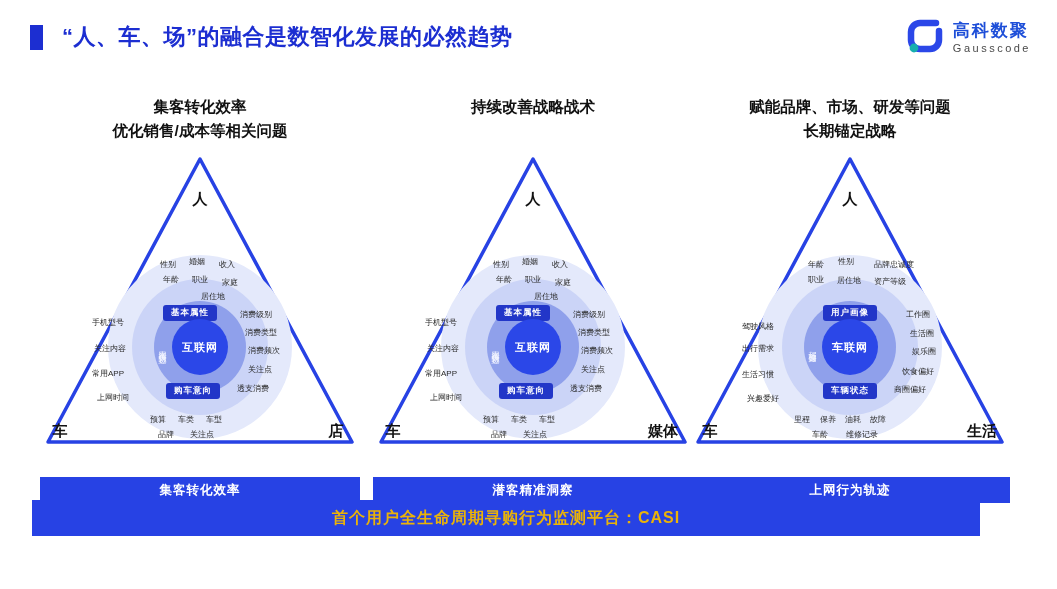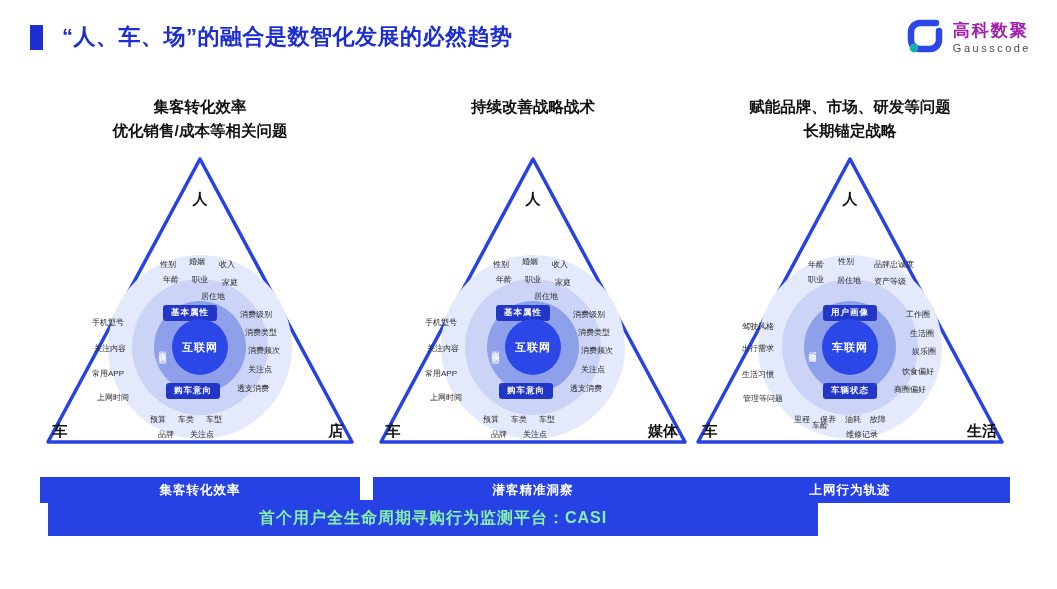--- a/index.html
+++ b/index.html
@@ -4,21 +4,21 @@
 <style>
   html,body{margin:0;padding:0;background:#fff;}
   body{font-family:"Liberation Sans","DejaVu Sans",sans-serif;}
   #page{position:relative;width:1057px;height:589px;background:#ffffff;overflow:hidden;}
 
   
   .title-bullet{position:absolute;left:30px;top:25px;width:13px;height:25px;background:var(--title-blue);}
   .page-title{position:absolute;left:62px;top:22px;font-size:22px;font-weight:bold;color:var(--title-blue);letter-spacing:0.5px;}
   .logo{position:absolute;right:26px;top:16px;display:flex;align-items:center;gap:8px;}
   .logo-texts{display:flex;flex-direction:column;line-height:1.2;}
-  .logo-name{font-size:17px;font-weight:bold;color:#a21caf;letter-spacing:2px;}
+  .logo-name{font-size:17px;font-weight:bold;color:#1d4ed8;letter-spacing:2px;}
   .logo-sub{font-size:11px;color:#4a4a4a;letter-spacing:2.5px;}
 
   
   .column{position:absolute;top:95px;width:320px;}
   .heading{width:100%;text-align:center;font-weight:bold;color:#111;font-size:15.5px;line-height:1.55;}
   .tri{position:absolute;left:0;top:52px;width:320px;height:310px;}
   .tri-svg{position:absolute;left:0;top:0;width:320px;height:310px;}
   .tri-svg polygon{fill:none;stroke:var(--accent);stroke-width:3.5;stroke-linejoin:round;}
   .ring{position:absolute;left:160px;top:200px;border-radius:50%;transform:translate(-50%,-50%);}
   .r1{width:184px;height:184px;background:var(--ring-outer);}
@@ -28,21 +28,21 @@
         background:var(--core-blue);color:#fff;font-size:11px;font-weight:bold;display:flex;align-items:center;justify-content:center;letter-spacing:1px;}
   .corner{position:absolute;transform:translate(-50%,-50%);font-size:15px;font-weight:bold;color:#111;white-space:nowrap;}
   .lbl{position:absolute;transform:translate(-50%,-50%);font-size:8px;color:#2a2a2a;white-space:nowrap;}
   .badge{position:absolute;transform:translate(-50%,-50%);background:var(--badge-blue);color:#fff;font-size:8.5px;font-weight:bold;
          padding:2px 8px;border-radius:3px;white-space:nowrap;letter-spacing:1px;}
   .vlbl{position:absolute;transform:translate(-50%,-50%);writing-mode:vertical-rl;font-size:8px;color:#f2f4ff;letter-spacing:1px;white-space:nowrap;}
   .banner{position:absolute;left:0;top:366px;width:100%;height:26px;background:var(--accent);color:#fff;
           display:flex;align-items:center;justify-content:center;font-size:12.5px;font-weight:bold;letter-spacing:1px;margin-top:16px;}
 
   
-  .footer-bar{position:absolute;left:48px;top:500px;width:770px;height:36px;background:var(--accent);color:#86efac;
+  .footer-bar{position:absolute;left:32px;top:500px;width:948px;height:36px;background:var(--accent);color:#eab308;
               display:flex;align-items:center;justify-content:center;font-size:16px;font-weight:600;letter-spacing:1px;}
 </style>
 </head>
 <body>
 
 <div id="page">
 
   <div class="title-bullet"></div>
   <div class="page-title">“人、车、场”的融合是数智化发展的必然趋势</div>
   <div class="logo">
@@ -162,35 +162,35 @@
       <span class="corner" style="left:292px;top:284px">生活</span>
       <span class="lbl" style="left:126px;top:117px">年龄</span>
       <span class="lbl" style="left:156px;top:114px">性别</span>
       <span class="lbl" style="left:204px;top:117px">品牌忠诚度</span>
       <span class="lbl" style="left:126px;top:132px">职业</span>
       <span class="lbl" style="left:159px;top:133px">居住地</span>
       <span class="lbl" style="left:200px;top:134px">资产等级</span>
       <span class="lbl" style="left:68px;top:179px">驾驶风格</span>
       <span class="lbl" style="left:68px;top:201px">出行需求</span>
       <span class="lbl" style="left:68px;top:227px">生活习惯</span>
-      <span class="lbl" style="left:73px;top:251px">管理等问题</span>
+      <span class="lbl" style="left:73px;top:251px">兴趣爱好</span>
       <span class="badge" style="left:160px;top:166px">用户画像</span>
       <span class="lbl" style="left:228px;top:167px">工作圈</span>
       <span class="lbl" style="left:232px;top:186px">生活圈</span>
       <span class="lbl" style="left:234px;top:204px">娱乐圈</span>
       <span class="lbl" style="left:228px;top:224px">饮食偏好</span>
       <span class="lbl" style="left:220px;top:242px">商圈偏好</span>
       <span class="vlbl" style="left:121px;top:200px">驾驶偏好</span>
       <div class="core">车联网</div>
       <span class="badge" style="left:160px;top:244px">车辆状态</span>
       <span class="lbl" style="left:112px;top:272px">里程</span>
       <span class="lbl" style="left:138px;top:272px">保养</span>
       <span class="lbl" style="left:163px;top:272px">油耗</span>
       <span class="lbl" style="left:188px;top:272px">故障</span>
-      <span class="lbl" style="left:130px;top:278px">车龄</span>
+      <span class="lbl" style="left:130px;top:287px">车龄</span>
       <span class="lbl" style="left:172px;top:287px">维修记录</span>
     </div>
     <div class="banner">上网行为轨迹</div>
   </div>
 
   <div class="footer-bar">首个用户全生命周期寻购行为监测平台：CASI</div>
 
 </div>
 
 </body></html>

